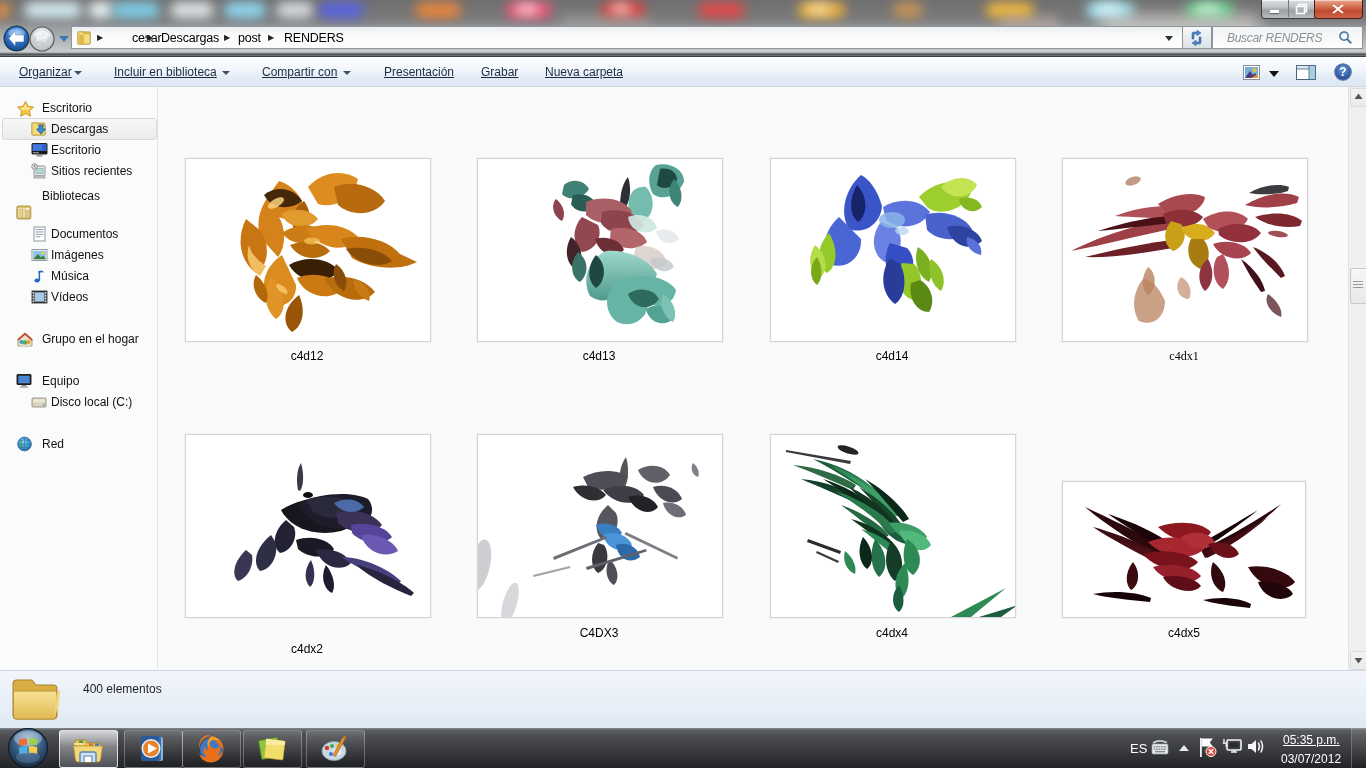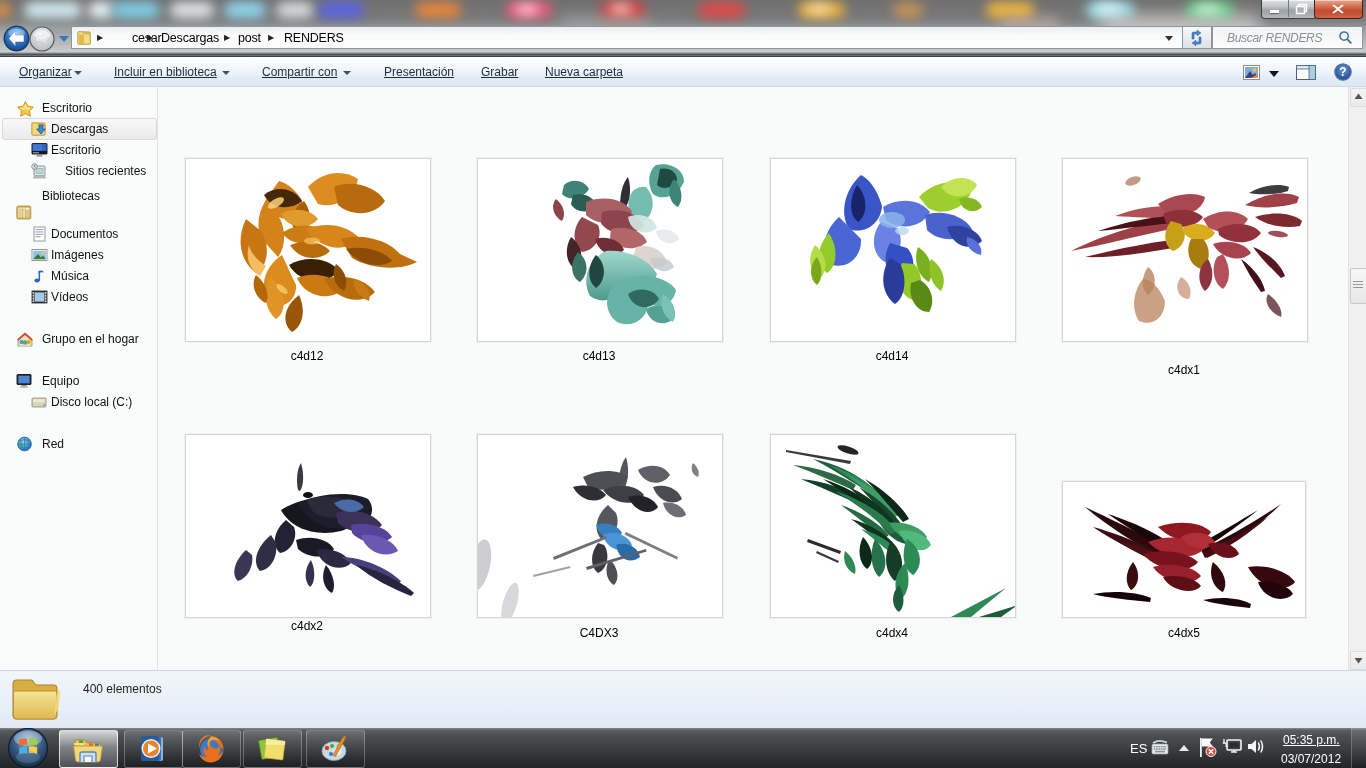--- a/index.html
+++ b/index.html
@@ -188,21 +188,21 @@
 <rect x="5.5" y="13" width="6" height="1.6" fill="#999"></rect>
 </svg>
 <div class="si" style="left:51px;top:56px;">Escritorio</div>
 <svg class="a" style="left:31px;top:76px;" width="17" height="16" viewBox="0 0 17 16">
 <rect x="3" y="3" width="11" height="10" rx="1" fill="#e8e8ea" stroke="#8a8a8e" stroke-width="0.9"></rect>
 <rect x="5" y="5.5" width="7" height="5" fill="#b8d8d0" stroke="#7aa" stroke-width="0.6"></rect>
 <path d="M4 13 h9 l1.5 2 h-12 Z" fill="#d0d0d4" stroke="#8a8a8e" stroke-width="0.7"></path>
 <circle cx="3.5" cy="3.5" r="2.8" fill="#d8dce0" stroke="#777" stroke-width="0.7"></circle>
 <path d="M3.5 1.8 v1.7 l1.2 0.8" stroke="#555" stroke-width="0.7" fill="none"></path>
 </svg>
-<div class="si" style="left:51px;top:77px;margin-left:14px;">Sitios recientes</div>
+<div class="si" style="left:51px;top:77px;">Sitios recientes</div>
 
 <svg class="a" style="left:16px;top:118px;" width="18" height="16" viewBox="0 0 18 16">
 <rect x="0.8" y="1" width="14" height="13" rx="1.5" fill="#d8b85a" stroke="#a8863a" stroke-width="0.8"></rect>
 <rect x="2.4" y="2.8" width="11" height="10" fill="#f6edd2"></rect>
 <rect x="3.8" y="4" width="2.6" height="8.8" fill="#e8d49a" stroke="#c0a860" stroke-width="0.5"></rect>
 <rect x="6.8" y="4" width="2.6" height="8.8" fill="#f0e0b0" stroke="#c0a860" stroke-width="0.5"></rect>
 <rect x="9.8" y="5.5" width="3.4" height="7.3" fill="#e0c88a" stroke="#c0a860" stroke-width="0.5"></rect>
 </svg>
 <div class="si" style="left:42px;top:102px;">Bibliotecas</div>
 <svg class="a" style="left:31px;top:139px;" width="17" height="16" viewBox="0 0 17 16">
@@ -390,21 +390,21 @@
 <path d="M80 120 C70 132 68 150 76 162 C90 168 102 158 102 142 C96 128 88 120 80 120 Z" fill="#c29070" opacity="0.85"></path>
 <path d="M85 108 C78 118 78 130 85 136 C94 130 94 114 85 108 Z" fill="#b8825e" opacity="0.8"></path>
 <path d="M118 118 C126 122 130 132 126 140 C116 140 110 128 118 118 Z" fill="#c69478" opacity="0.75"></path>
 <ellipse cx="70" cy="22" rx="8" ry="4" fill="#b28268" opacity="0.8" transform="rotate(-20 70 22)"></ellipse>
 <path d="M205 135 C215 142 220 152 218 158 C208 154 200 144 205 135 Z" fill="#5a2a30" opacity="0.8"></path>
 <ellipse cx="215" cy="75" rx="10" ry="3" fill="#8e3038" opacity="0.85" transform="rotate(8 215 75)"></ellipse>
 </svg></div>
 <div class="tlabel" style="left:27px;top:262px;width:244px;">c4d12</div>
 <div class="tlabel" style="left:319px;top:262px;width:244px;">c4d13</div>
 <div class="tlabel" style="left:612px;top:262px;width:244px;">c4d14</div>
-<div class="tlabel" style="left:904px;top:276px;width:244px;">c4dx1</div>
+<div class="tlabel" style="left:904px;top:262px;width:244px;font-family:Liberation Serif, serif;">c4dx1</div>
 
 <div class="thumb" style="left:27px;top:347px;width:244px;height:182px;">
 <svg width="244" height="182" viewBox="0 0 244 182">
 <path d="M115 28 C118 38 118 50 114 56 L112 55 C110 45 111 34 115 28 Z" fill="#3a3a46"></path>
 <path d="M95 75 C115 62 145 58 165 66 C175 78 170 92 155 96 C130 102 105 94 95 75 Z" fill="#16161e"></path>
 <path d="M112 68 C135 58 165 56 182 64 C190 74 186 86 172 92 C145 98 122 90 112 68 Z" fill="#1c1c2a"></path>
 <path d="M120 65 C140 58 162 62 172 72 C165 84 142 86 128 78 Z" fill="#2a2a3a"></path>
 <path d="M150 78 C168 72 188 78 196 90 C186 102 162 98 152 88 Z" fill="#3c3258"></path>
 <path d="M165 90 C182 86 200 92 206 102 C196 112 175 108 166 98 Z" fill="#55449a"></path>
 <path d="M175 100 C192 98 208 106 212 116 C200 124 180 118 175 100 Z" fill="#6a58b2"></path>
@@ -493,21 +493,21 @@
 <path d="M100 95 C115 92 132 96 138 104 C130 114 106 108 100 95 Z" fill="#5e0e16"></path>
 <path d="M118 55 C130 48 146 50 152 60 C145 70 126 68 118 55 Z" fill="#b03038"></path>
 <path d="M145 62 C158 58 172 62 176 72 C168 80 152 76 145 62 Z" fill="#6a1018"></path>
 <path d="M150 80 C162 90 165 102 160 110 C150 106 145 92 150 80 Z" fill="#30090e"></path>
 <path d="M70 80 C62 90 62 102 68 108 C76 104 78 90 70 80 Z" fill="#3c0b10"></path>
 <path d="M185 85 C205 82 225 90 232 100 C222 112 196 106 185 85 Z" fill="#36090e"></path>
 <path d="M195 100 C210 98 226 104 230 112 C220 122 200 116 195 100 Z" fill="#20050a"></path>
 <path d="M30 112 C50 108 75 110 88 116 L87 120 C68 118 45 116 30 112 Z" fill="#16030a"></path>
 <path d="M140 118 C158 114 178 116 188 122 L187 126 C170 124 152 122 140 118 Z" fill="#1c0508"></path>
 </svg></div>
-<div class="tlabel" style="left:27px;top:532px;width:244px;">c4dx2</div>
+<div class="tlabel" style="left:27px;top:555px;width:244px;">c4dx2</div>
 <div class="tlabel" style="left:319px;top:539px;width:244px;">C4DX3</div>
 <div class="tlabel" style="left:612px;top:539px;width:244px;">c4dx4</div>
 <div class="tlabel" style="left:904px;top:539px;width:244px;">c4dx5</div>
 </div>
 <div class="a" id="scroll">
 <div class="sbtn" style="top:1px;"></div>
 <svg class="a" style="left:5px;top:6px;" width="9" height="7">
         <path d="M4.5 0.5 L8.5 6 L0.5 6 Z" fill="#555"></path>
       </svg>
 <div class="sbtn" style="top:564px;"></div>

